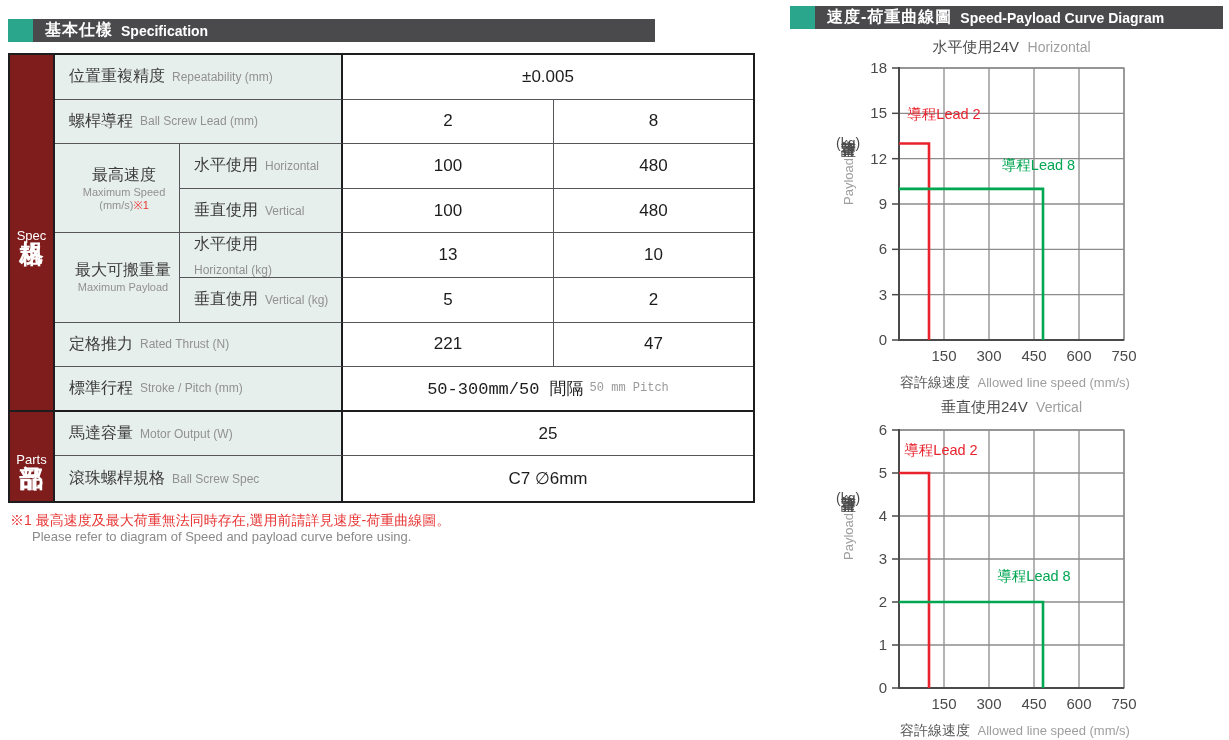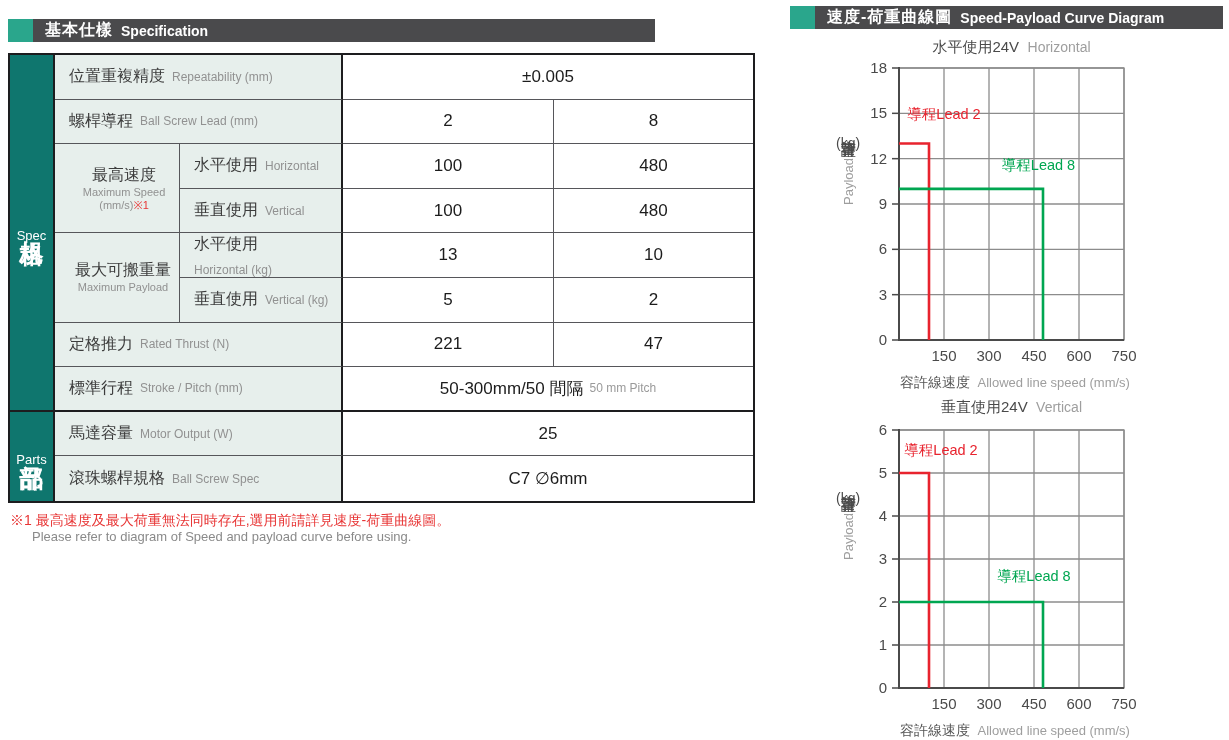--- a/index.html
+++ b/index.html
@@ -21,21 +21,21 @@
   .grp { background:#e7efec; padding-left:14px; flex-direction:column; align-items:center; justify-content:center; }
   .grp .cjk { font-size:16px; color:#3c3c3c; }
   .grp .en  { font-size:11px; color:#919191; line-height:13px; }
   .grp .note { color:#e83535; font-size:11px; }
   .thick-r { border-right:2px solid #1d1d1f; }
   .thick-b { border-bottom:2px solid #1d1d1f; }
   .no-r { border-right:none; }
   .no-b { border-bottom:none; }
   .val { justify-content:center; font-size:17px; color:#1c1c1c; background:#fff; gap:6px; }
   .val .sub { font-size:12px; color:#9a9a9a; }
-  .sidebar { background:#0f766e; flex-direction:column; justify-content:center; border-right:2px solid #1d1d1f; }
+  .sidebar { background:#7f1d1d; flex-direction:column; justify-content:center; border-right:2px solid #1d1d1f; }
   .sidebar .v-cjk { writing-mode:vertical-rl; text-orientation:upright; color:#fff; font-weight:bold; font-size:24px; line-height:26px; letter-spacing:2px; }
   .sidebar .v-en { color:#fff; font-size:13px; margin-top:2px; }
 
   
   .footnote { position:absolute; left:10px; top:512px; width:740px; }
   .footnote .red { color:#e83535; font-size:14px; line-height:17px; }
   .footnote .gray { color:#8a8a8a; font-size:13px; line-height:15px; margin-left:22px; }
 
   
   .chart { position:absolute; left:790px; width:439px; }
@@ -149,21 +149,21 @@
     <span>221</span>
   </div>
   <div class="cell val no-r" style="grid-column:5; grid-row:7;">
     <span>47</span>
   </div>
 
   <div class="cell lab thick-r thick-b" style="grid-column:2/4; grid-row:8;">
     <span class="cjk">標準行程</span>
     <span class="en">Stroke / Pitch (mm)</span>
   </div>
-  <div class="cell val no-r thick-b" style="grid-column:4/6; grid-row:8;">
+  <div class="cell val no-r thick-b" style="grid-column:4/6; grid-row:8;font-family:Liberation Mono, monospace;">
     <span>50-300mm/50 間隔</span>
     <span class="sub">50 mm Pitch</span>
   </div>
 
   <div class="cell lab thick-r" style="grid-column:2/4; grid-row:9;">
     <span class="cjk">馬達容量</span>
     <span class="en">Motor Output (W)</span>
   </div>
   <div class="cell val no-r" style="grid-column:4/6; grid-row:9;">
     <span>25</span>

